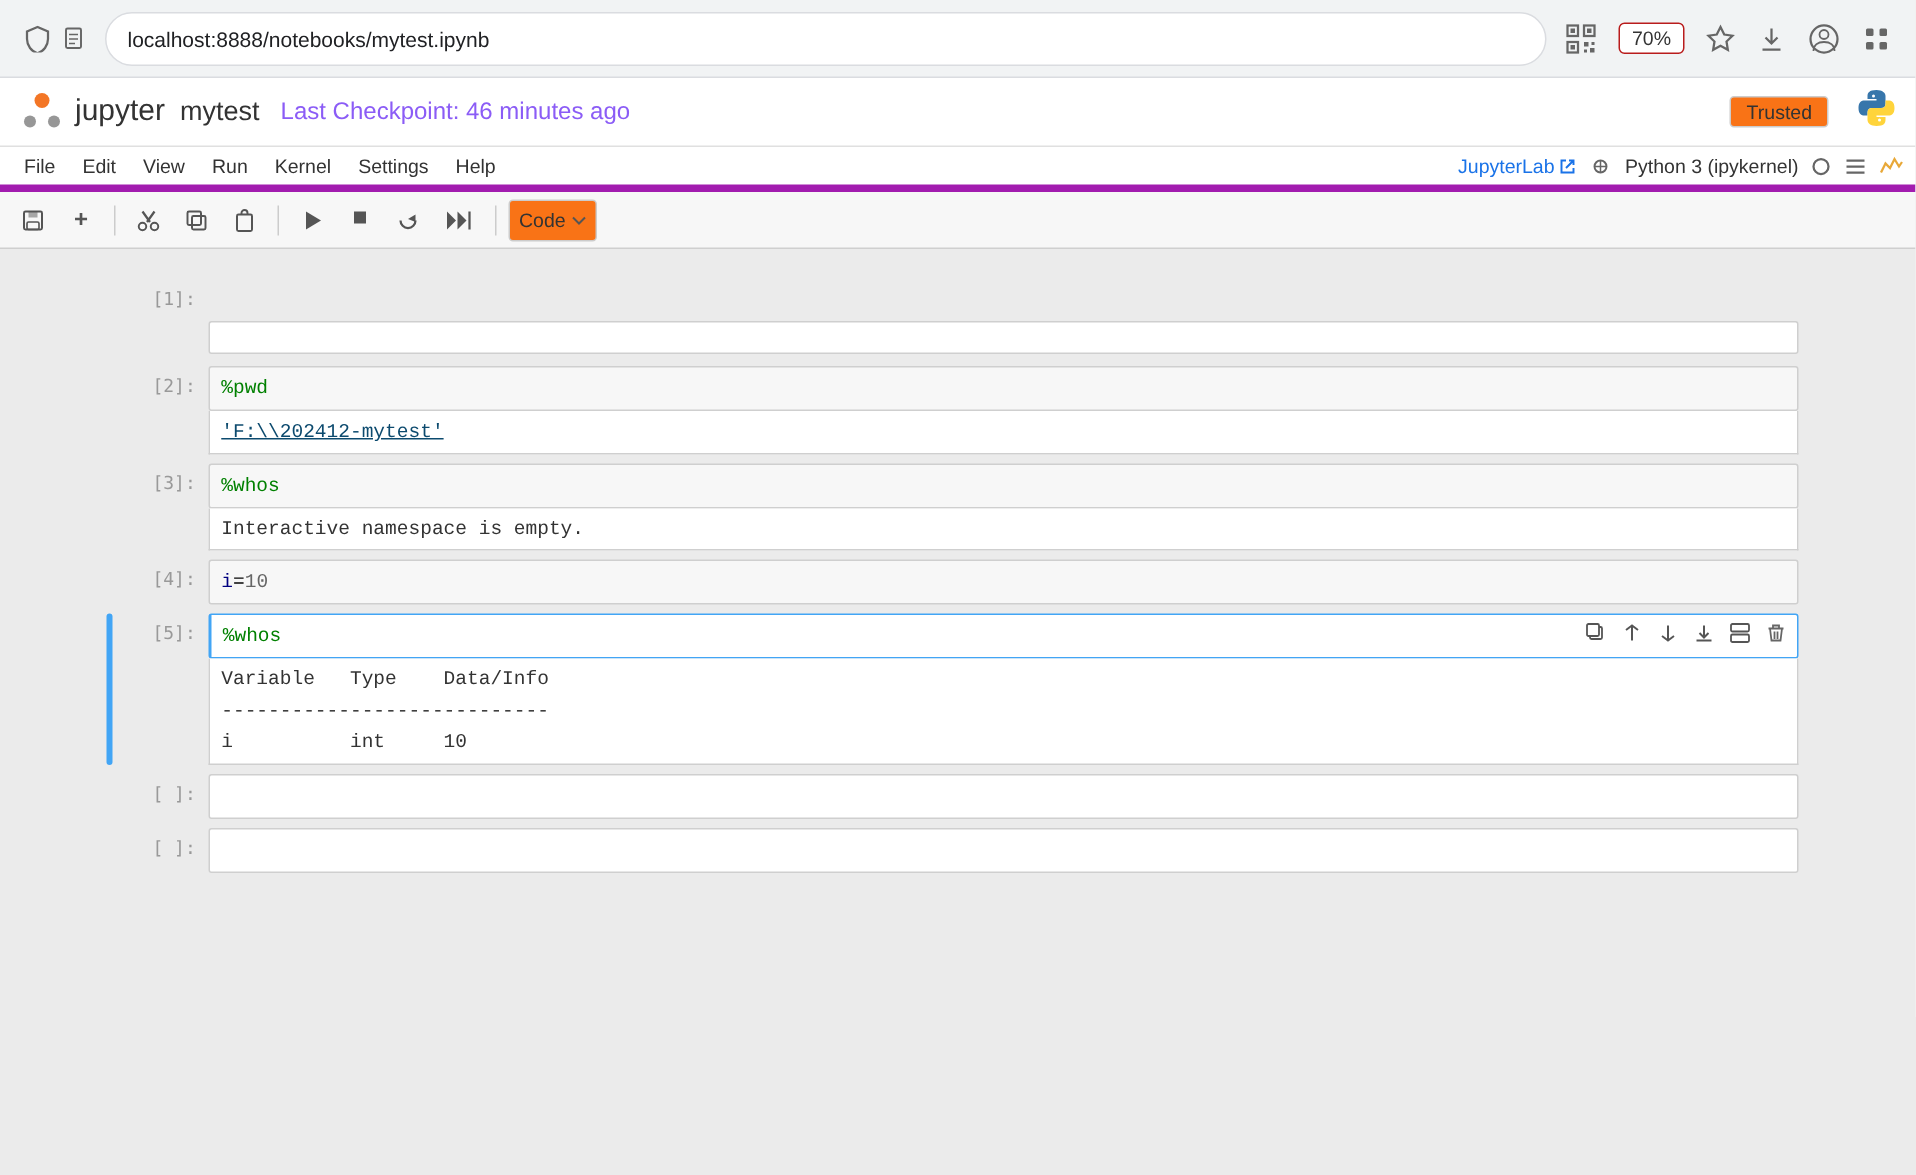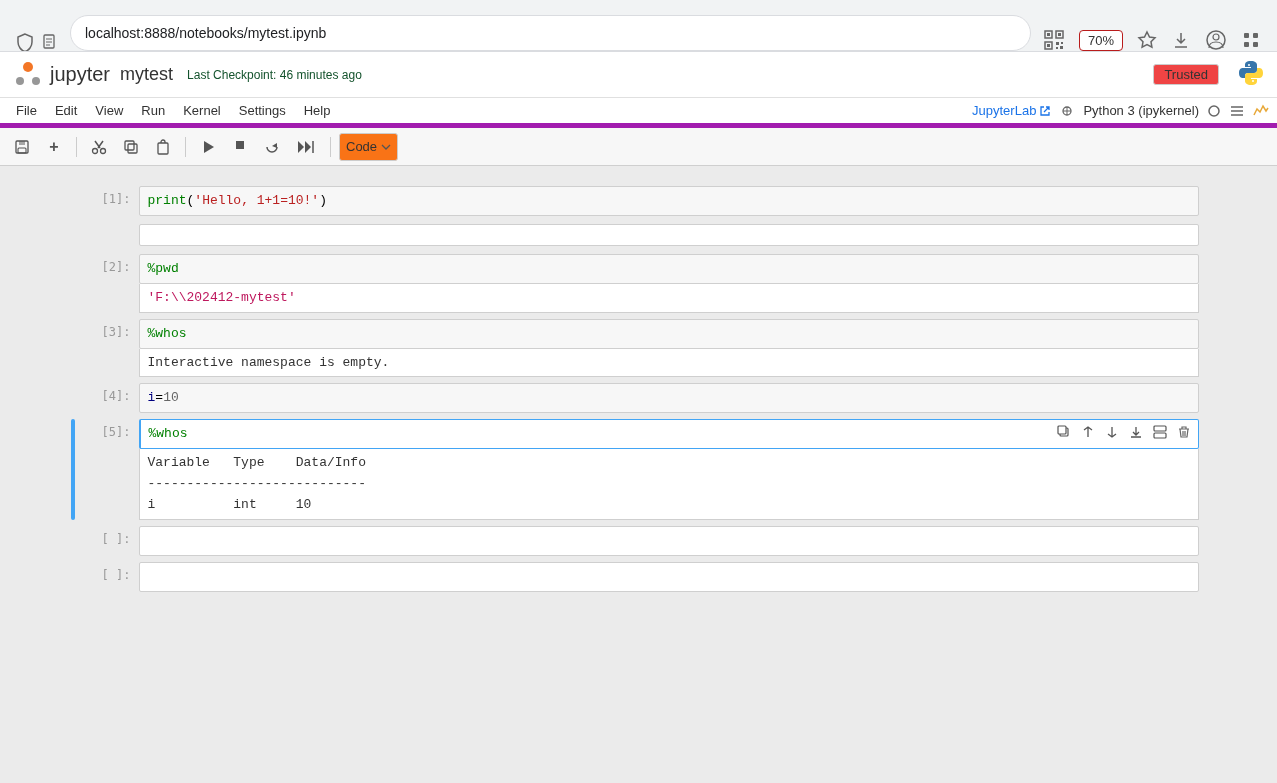--- a/index.html
+++ b/index.html
@@ -3,21 +3,21 @@
   <meta charset="utf-8">
   <style>
     * { box-sizing: border-box; margin: 0; padding: 0; }
     body { font-family: -apple-system, BlinkMacSystemFont, 'Segoe UI', sans-serif; background: #f5f5f5; width: 1277px; height: 783px; overflow: hidden; }
 
     
     .browser-chrome {
       background: #f1f3f4;
       height: 52px;
       display: flex;
-      align-items: flex-end;
+      align-items: center;
       padding: 0 16px;
       gap: 12px;
       border-bottom: 1px solid #dadce0;
     }
     .browser-icons-left {
       display: flex;
       align-items: center;
       gap: 8px;
     }
     .address-bar {
@@ -63,29 +63,29 @@
       display: flex;
       align-items: center;
       gap: 6px;
     }
     .jupyter-notebook-name {
       font-size: 18px;
       font-weight: 500;
       color: #333;
     }
     .jupyter-checkpoint {
-      font-size: 12px;
-      color: #14532d;
+      font-size: 16px;
+      color: #8b5cf6;
       margin-left: 4px;
     }
     .jupyter-trusted {
       margin-left: auto;
       font-size: 13px;
       color: #333;
-      background: #ef4444;
+      background: #f97316;
       border: 1px solid #ccc;
       padding: 2px 10px;
       border-radius: 3px;
     }
     .python-logo {
       margin-left: 8px;
     }
 
     
     .menu-bar {
@@ -460,42 +460,39 @@
       </svg>
   </div>
 </div>
 
 <div class="notebook-content">
   <div class="notebook-inner">
 
     <div class="cell" style="margin-bottom:0;">
       <div class="cell-label"><span>[1]:</span></div>
       <div class="cell-content">
-        <div class="cell-input">
-          <span class="kw">print</span><span>(</span><span class="str">'Hello, 1+1=10!'</span><span>)</span>
-        </div>
       </div>
     </div>
 
     <div class="cell" style="margin-top:8px; margin-bottom:8px;">
       <div class="cell-label"></div>
       <div class="cell-content">
         <div class="markdown-cell">
         </div>
       </div>
     </div>
 
     <div class="cell" style="margin-bottom:0;">
       <div class="cell-label"><span>[2]:</span></div>
       <div class="cell-content">
         <div class="cell-input">
           <span class="magic">%pwd</span>
         </div>
         <div class="cell-output">
-          <span style="color: #be185d;">'F:\\202412-mytest'</span>
+          <span style="color: #0c4a6e; text-decoration: underline;">'F:\\202412-mytest'</span>
         </div>
       </div>
     </div>
 
     <div class="cell" style="margin-top:6px; margin-bottom:0;">
       <div class="cell-label"><span>[3]:</span></div>
       <div class="cell-content">
         <div class="cell-input">
           <span class="magic">%whos</span>
         </div>

